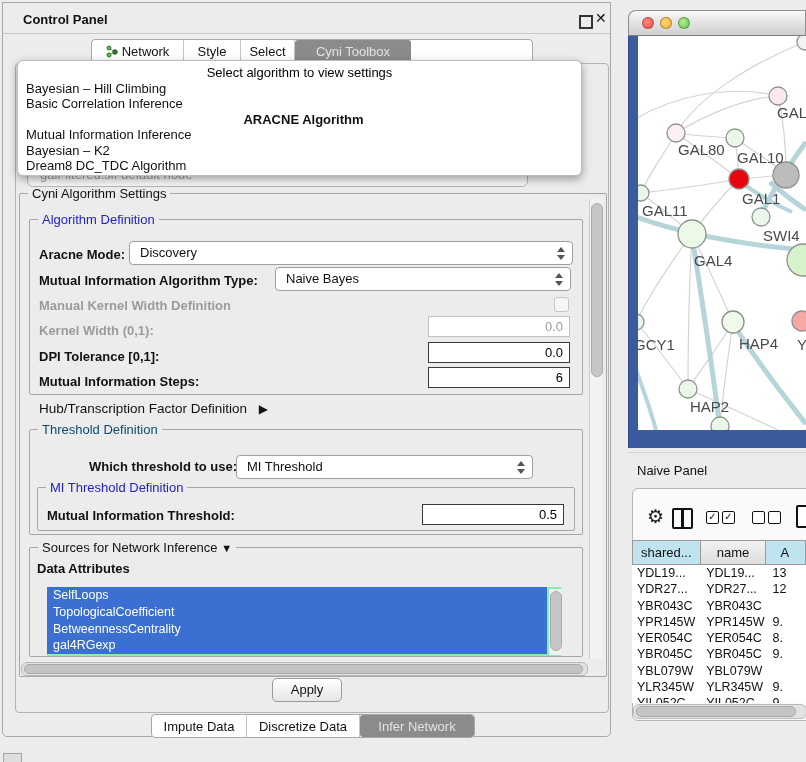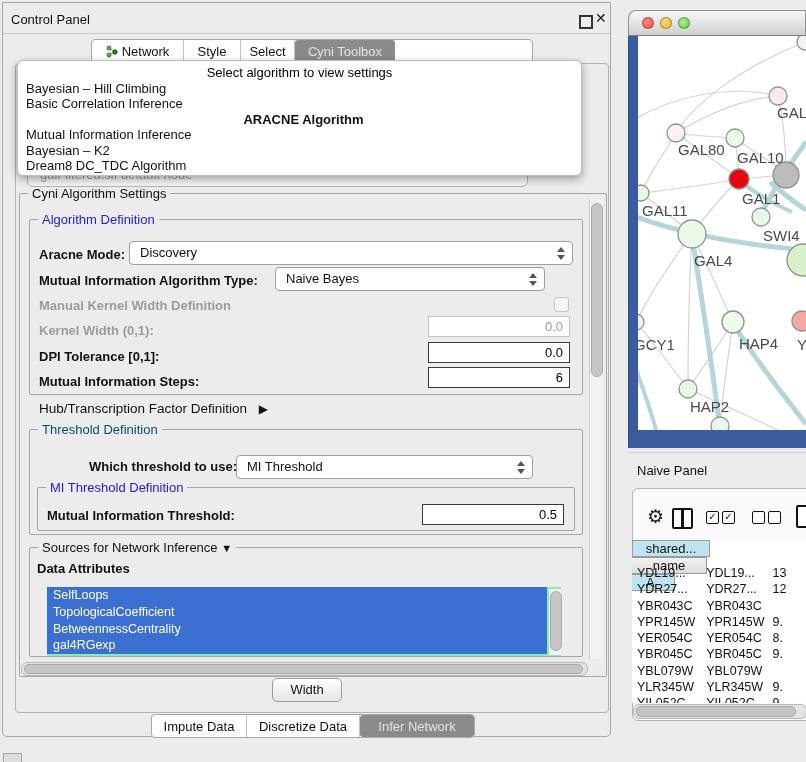--- a/index.html
+++ b/index.html
@@ -2,21 +2,21 @@
 <html><head>
 <meta charset="utf-8">
 <style>
   html,body{margin:0;padding:0;background:#ececec;}
   #app{position:relative;width:806px;height:762px;overflow:hidden;
        font-family:"Liberation Sans","DejaVu Sans",sans-serif;color:#111;}
   .abs{position:absolute;}
   
   #cp{left:2px;top:2px;width:607px;height:733px;background:#ececec;
       border:1px solid #a8a8a8;border-radius:0 0 5px 5px;}
-  #cp-title{left:8px;top:9px;font-size:13px;}
+  #cp-title{left:20px;top:9px;font-size:13px;font-weight:bold;}
   #cp-float{left:576px;top:12px;width:10px;height:10px;border:2px solid #333;background:#ececec;}
   #cp-close{left:592px;top:7px;font-size:14px;font-weight:bold;}
   #cp-sep{left:0;top:30px;width:607px;height:1px;background:#c8c8c8;}
   
   .tabstrip{display:flex;background:#fff;border:1px solid #a8a8a8;border-radius:4px;overflow:hidden;}
   .tab{font-size:13px;display:flex;align-items:center;justify-content:center;height:100%;
        border-right:1px solid #c4c4c4;box-sizing:border-box;white-space:nowrap;}
   .tab:last-child{border-right:none;}
   .tab.sel{background:#8b8b8b;color:#e3e3e3;border-right:none;border-radius:3px;}
   #top-tabs{left:88px;top:36px;width:440px;height:23px;}
@@ -67,21 +67,21 @@
   #tp-sep{left:628px;top:452px;width:178px;height:1px;background:#d2d2d2;}
   #tp-title{left:637px;top:463px;font-size:13px;}
   #tp-box{left:632px;top:488px;width:190px;height:231px;background:#fafafa;border:1px solid #b5b5b5;border-radius:6px;}
   .icon{position:absolute;color:#1a1a1a;}
   #col-icon{left:672px;top:508px;width:17px;height:17px;border:2.5px solid #111;border-radius:2px;}
   #col-icon div{position:absolute;left:7px;top:0;width:2.5px;height:17px;background:#111;}
   .cb{position:absolute;width:11px;height:11px;border:1.5px solid #111;border-radius:2px;font-size:10px;
       line-height:10px;text-align:center;background:#fff;}
   #doc-icon{left:796px;top:505px;width:14px;height:19px;border:2px solid #111;border-radius:2px;background:#fff;}
   #tbl{left:632px;top:540px;width:174px;height:163px;overflow:hidden;background:#fff;font-size:12.5px;}
-  #tbl .hrow{display:flex;height:25px;flex-direction:column;}
+  #tbl .hrow{display:flex;height:25px;}
   #tbl .hcell{box-sizing:border-box;border:1px solid #9a9a9a;border-left:none;font-size:13px;
               display:flex;align-items:center;justify-content:center;}
   #tbl .hcell:first-child{border-left:1px solid #9a9a9a;}
   #tbl .row{display:flex;height:16.3px;line-height:16.3px;}
   #tbl .cell{box-sizing:border-box;padding-left:5px;white-space:nowrap;overflow:hidden;}
   .w1{width:78px;} .w2{width:75px;} .w3{width:43px;}
   #corner-box{left:3px;top:753px;width:17px;height:12px;border:1px solid #a5a5a5;background:#dedede;}
   svg text{font-family:"Liberation Sans","DejaVu Sans",sans-serif;font-size:15px;fill:#4a4a4a;}
 </style>
 </head>
@@ -105,21 +105,21 @@
           <circle cx="9" cy="7" r="2.2" fill="#2f7d2a" stroke="#1d5418"></circle>
         </svg>
         <span>Network</span>
       </div>
       <div class="tab" style="width:57px">
         <span>Style</span>
       </div>
       <div class="tab" style="width:54px">
         <span>Select</span>
       </div>
-      <div class="tab sel" style="width:100px">
+      <div class="tab sel" style="width:116px">
         <span>Cyni Toolbox</span>
       </div>
     </div>
 
     <div class="abs" id="content-box"></div>
 
     <div class="abs" id="style-combo">
       <span>galFiltered.sif default node</span>
     </div>
 
@@ -145,21 +145,21 @@
     </div>
     <div class="lbl" style="left:36px;top:244px">Aracne Mode:</div>
     <div class="combo" style="left:126px;top:238px;width:444px">
       <span>Discovery</span>
       <span class="stepper">
           <span class="tri-up"></span>
           <span class="tri-dn"></span>
         </span>
     </div>
     <div class="lbl" style="left:36px;top:270px">Mutual Information Algorithm Type:</div>
-    <div class="combo" style="left:272px;top:264px;width:270px">
+    <div class="combo" style="left:272px;top:264px;width:296px">
       <span>Naive Bayes</span>
       <span class="stepper">
           <span class="tri-up"></span>
           <span class="tri-dn"></span>
         </span>
     </div>
     <div class="lbl dis" style="left:36px;top:295px">Manual Kernel Width Definition</div>
     <div class="abs" style="left:551px;top:294px;width:13px;height:13px;border:1px solid #c6c6c6;border-radius:3px;background:#f6f6f6"></div>
     <div class="lbl dis" style="left:36px;top:320px">Kernel Width (0,1):</div>
     <div class="fld soft" style="left:425px;top:313px;width:142px">0.0</div>
@@ -204,21 +204,21 @@
       <div class="li">gal4RGexp</div>
     </div>
     <div class="vsb" style="left:546px;top:586px;width:12px;height:66px;border:none">
       <div class="thumb" style="top:2px;height:58px"></div>
     </div>
 
     <div class="hsb" style="left:18px;top:659px;width:565px;height:12px">
       <div class="thumb" style="left:2px;width:557px"></div>
     </div>
 
-    <div class="abs" id="apply">Width</div>
+    <div class="abs" id="apply">Apply</div>
 
     <div class="abs tabstrip" id="bot-tabs">
       <div class="tab" style="width:95px">
         <span>Impute Data</span>
       </div>
       <div class="tab" style="width:113px">
         <span>Discretize Data</span>
       </div>
       <div class="tab sel" style="width:114px">
         <span>Infer Network</span>

